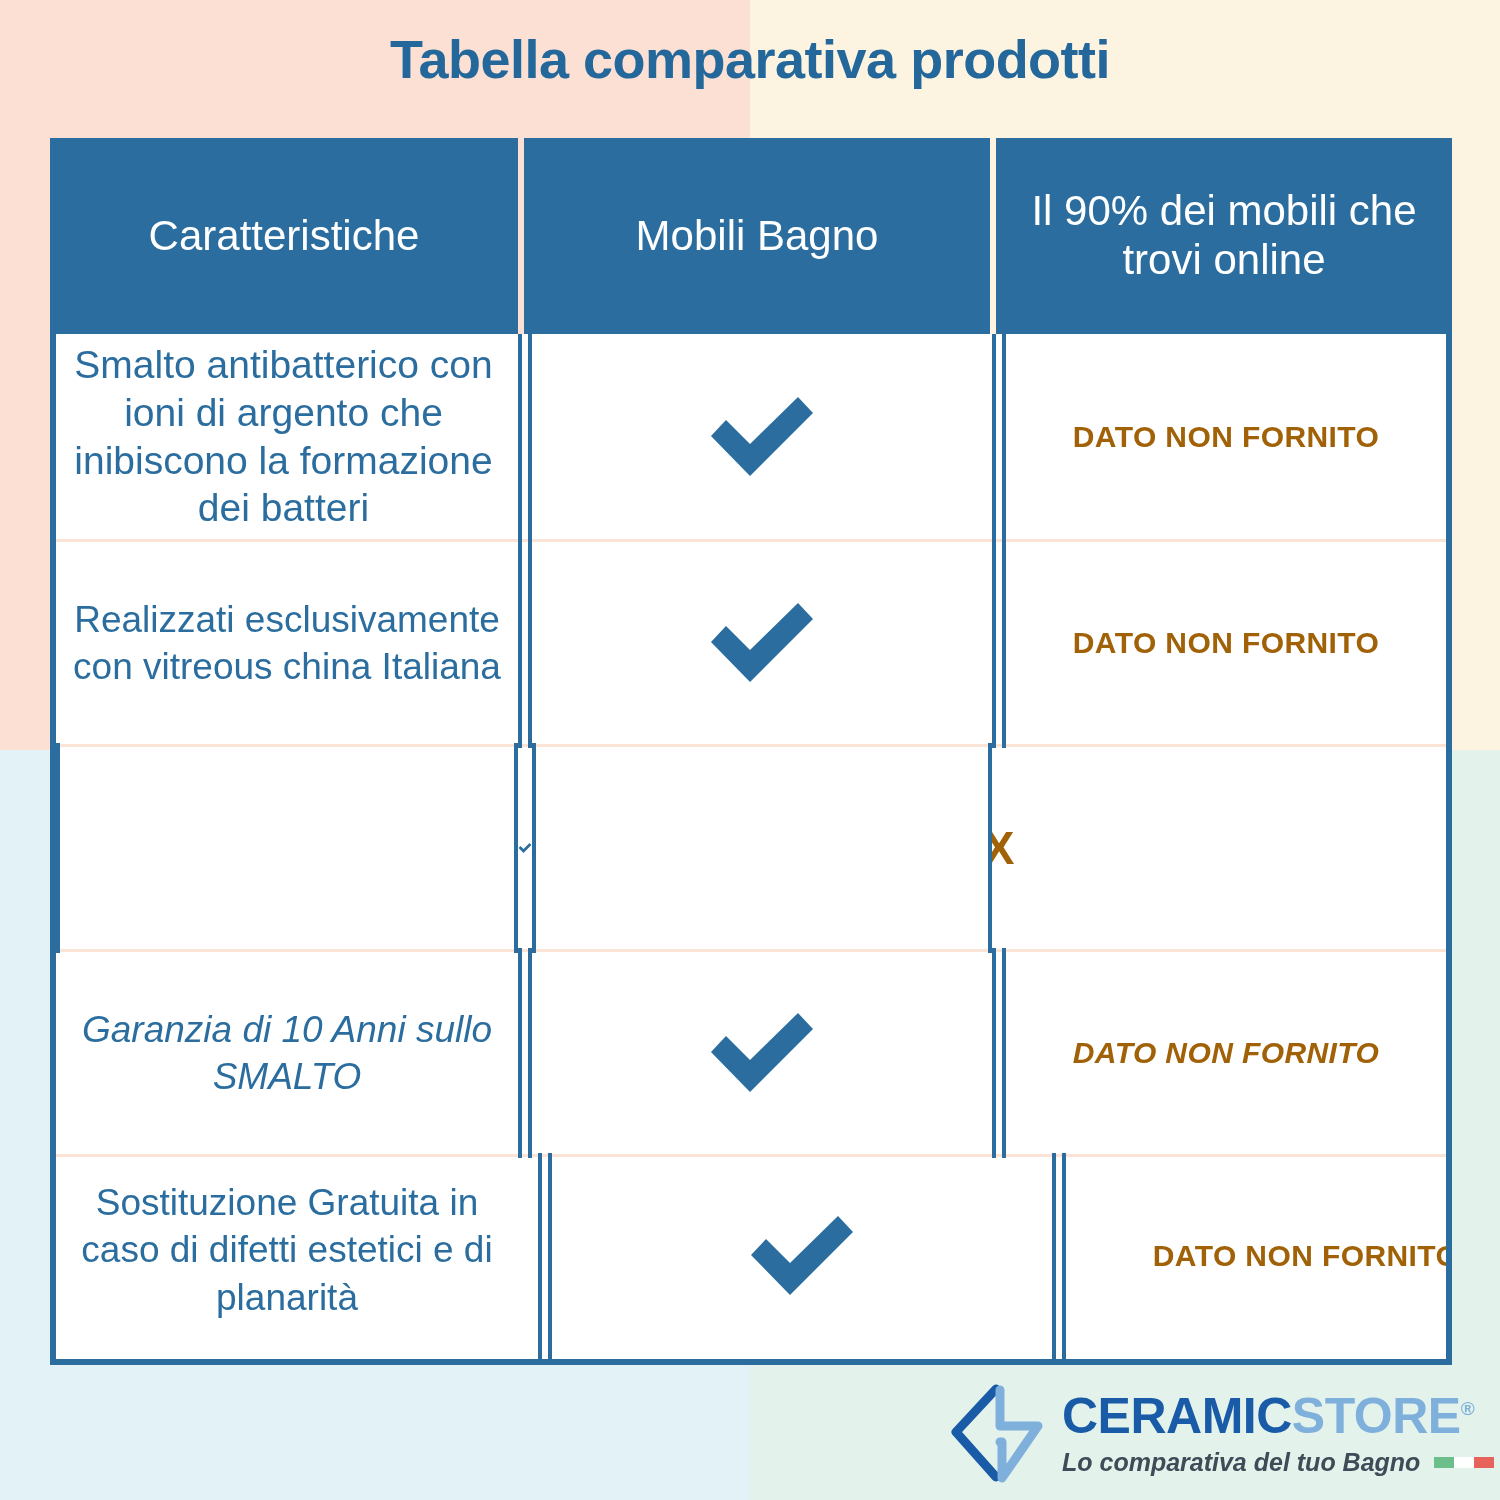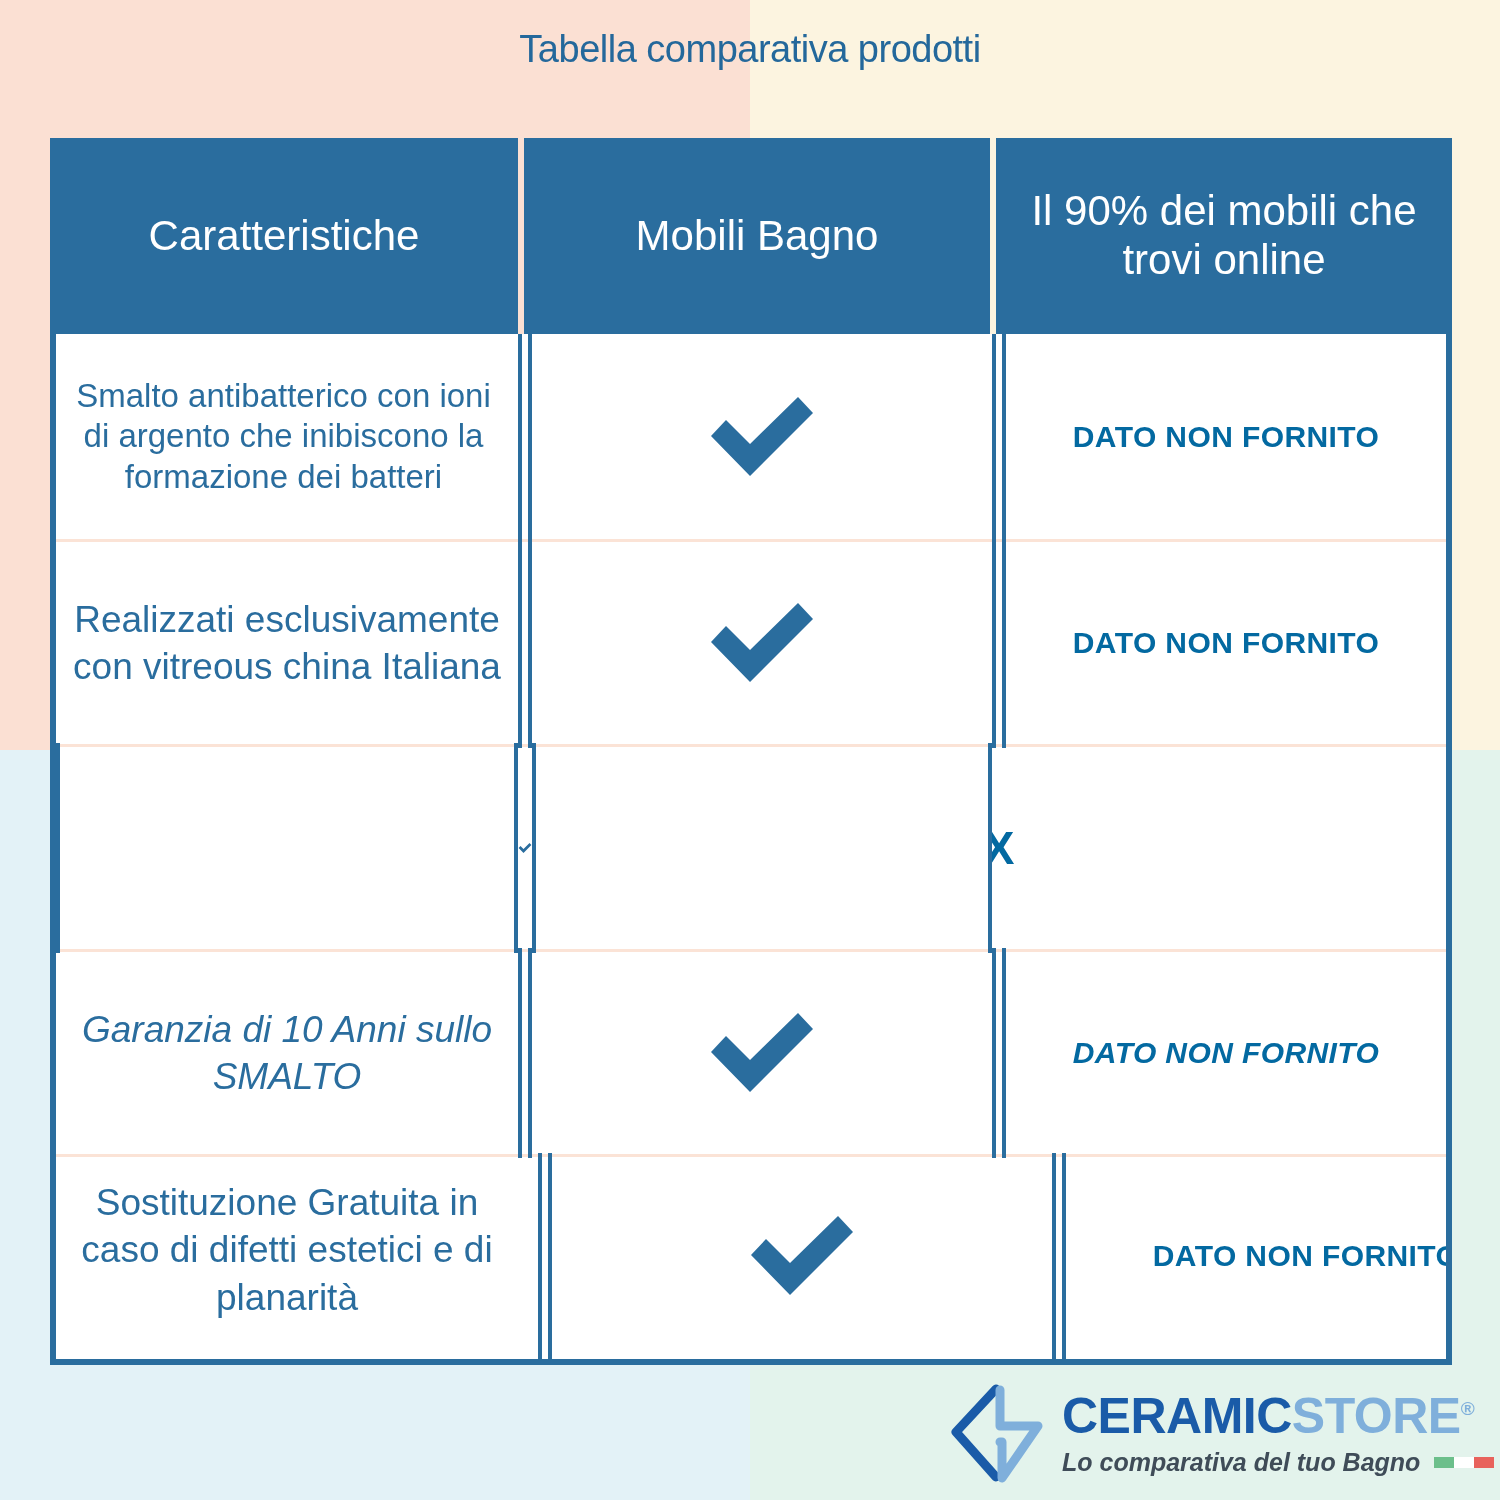--- a/index.html
+++ b/index.html
@@ -27,22 +27,22 @@
   .bg-quad { width: 100%; height: 100%; }
 
   
   #page-title {
     position: absolute;
     top: 28px;
     left: 0;
     width: 1500px;
     text-align: center;
     color: #24689b;
-    font-size: 38px;
-    font-weight: 400;
+    font-size: 54px;
+    font-weight: 700;
     letter-spacing: -0.5px;
     z-index: 3;
     font-family: "Liberation Sans", sans-serif;
   }
 
   
   #comparison-table {
     position: absolute;
     left: 50px;
     top: 138px;
@@ -122,42 +122,42 @@
     overflow: visible;
   }
   .cell.feature {
     color: #2a6d9e;
     font-size: 37px;
     line-height: 1.28;
     padding: 0 14px;
     font-weight: 400;
   }
   .cell.feature.small {
-    font-size: 33px;
+    font-size: 39px;
     line-height: 1.22;
     padding-left: 7px;
   }
   .divider {
     background: #ffffff;
     position: relative;
   }
   .divider::before,
   .divider::after {
     content: "";
     position: absolute;
     top: -4px;
     bottom: -4px;
     width: 4px;
     background: #2a6d9e;
   }
   .divider::before { left: 0; }
   .divider::after  { right: 0; }
 
   .cell.status {
-    color: #0369a1;
+    color: #a16207;
     font-size: 30px;
     font-weight: bold;
     letter-spacing: 0.4px;
   }
   .cell.status.xmark {
     font-size: 46px;
     font-weight: bold;
     letter-spacing: 0;
   }
 

